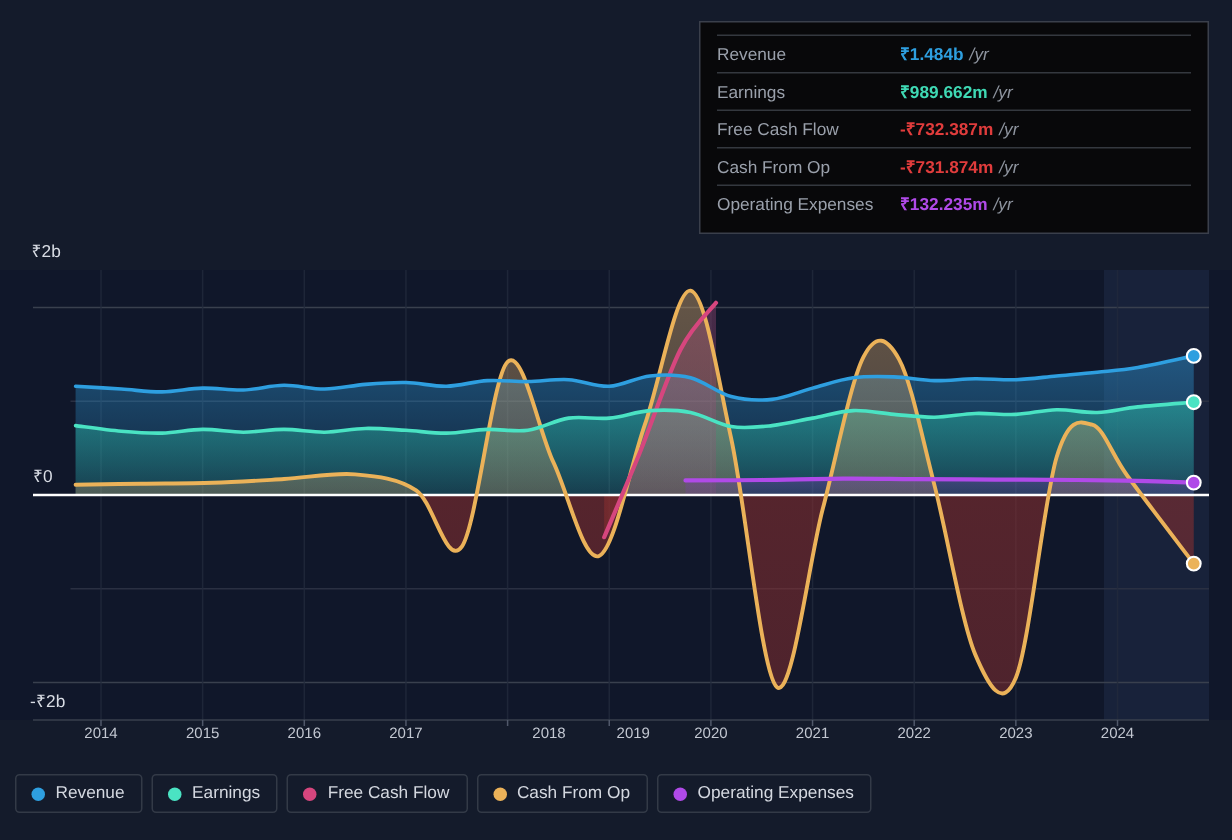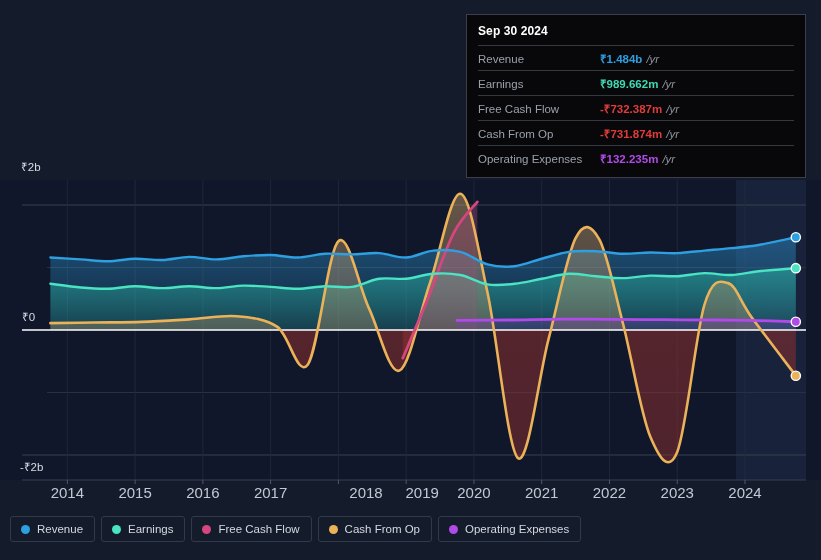--- a/index.html
+++ b/index.html
@@ -33,21 +33,21 @@
   .y-label {
     position: absolute;
     color: #d8dce4;
     font-size: 11.5px;
     letter-spacing: .1px;
     white-space: nowrap;
   }
   .x-label {
     position: absolute;
     color: #c3c8d2;
-    font-size: 15px;
+    font-size: 10px;
     top: 484px;
     transform: translateX(-50%);
     white-space: nowrap;
   }
 
   
   #tooltip {
     position: absolute;
     left: 466px; top: 14px;
     width: 340px;
@@ -229,21 +229,20 @@
         <div class="x-label" style="left: 406.17px; margin-left: 16px;">2019</div>
         <div class="x-label" style="left: 473.937px;">2020</div>
         <div class="x-label" style="left: 541.705px;">2021</div>
         <div class="x-label" style="left: 609.473px;">2022</div>
         <div class="x-label" style="left: 677.241px;">2023</div>
         <div class="x-label" style="left: 745.009px;">2024</div>
       </div>
   </div>
 
   <div id="tooltip">
-    <div class="tt-date">Sep 30 2024</div>
     <div id="tt-rows">
         <div class="tt-row">
           <div class="tt-label">Revenue</div>
           <div><span class="tt-val" style="color: rgb(46, 159, 224);">₹1.484b</span><span class="tt-unit">/yr</span></div>
         </div>
         <div class="tt-row">
           <div class="tt-label">Earnings</div>
           <div><span class="tt-val" style="color: rgb(63, 217, 180);">₹989.662m</span><span class="tt-unit">/yr</span></div>
         </div>
         <div class="tt-row">

